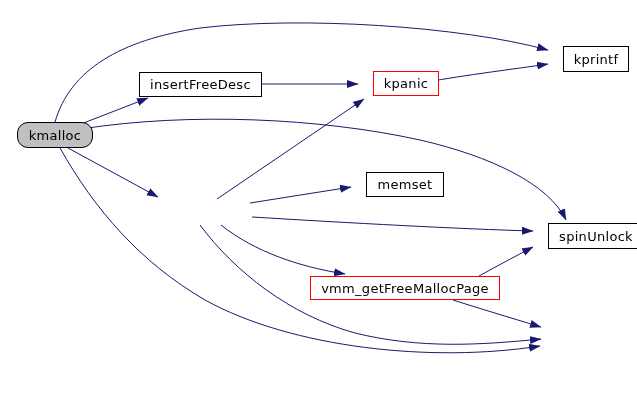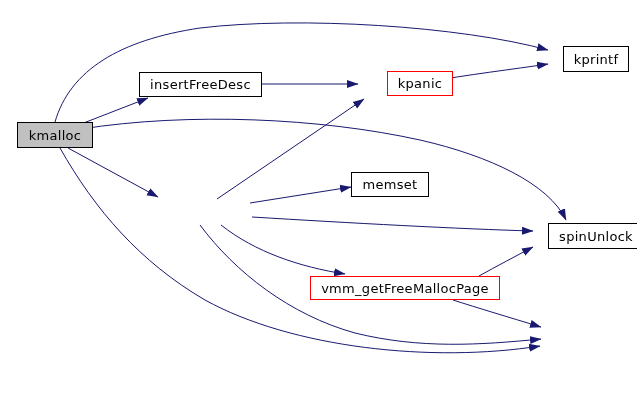--- a/index.html
+++ b/index.html
@@ -36,20 +36,21 @@
     justify-content: center;
     font-size: 13px;
     letter-spacing: 0.3px;
     color: #000000;
     white-space: nowrap;
     cursor: pointer;
     margin-left: 12px;
   }
   .node.current {
     cursor: default;
+    border-radius: 11px;
   }
 </style>
 </head>
 <body>
 
 <div id="canvas">
 
   <svg id="edge-svg" xmlns="http://www.w3.org/2000/svg" width="637" height="407" viewBox="0 0 637 407">
     <defs>
       <marker id="arrow" viewBox="0 0 12 9" refX="11" refY="4.5" markerWidth="12" markerHeight="9" orient="auto" markerUnits="userSpaceOnUse">
@@ -67,19 +68,19 @@
       <path d="M 250 203 L 351 187" class="edge" stroke="#191970" marker-end="url(#arrow)"></path>
       <path d="M 252 217 C 350 223, 460 229, 533 231" class="edge" stroke="#191970" marker-end="url(#arrow)"></path>
       <path d="M 221 225 C 255 252, 300 267, 345 274" class="edge" stroke="#191970" marker-end="url(#arrow)"></path>
       <path d="M 200 225 C 235 272, 290 315, 355 333 C 420 349, 480 345, 541 339" class="edge" stroke="#191970" marker-end="url(#arrow)"></path>
       <path d="M 479 276 C 497 266, 516 256, 533 247" class="edge" stroke="#191970" marker-end="url(#arrow)"></path>
       <path d="M 453 300 C 478 308, 508 317, 541 327" class="edge" stroke="#191970" marker-end="url(#arrow)"></path>
     </svg>
 
   <div class="node current" style="left: 5px; top: 122px; width: 76px; height: 26px; background: rgb(192, 192, 192); border-color: rgb(0, 0, 0);">kmalloc</div>
   <div class="node" style="left: 127px; top: 72px; width: 123px; height: 25px; background: rgb(255, 255, 255); border-color: rgb(0, 0, 0);">insertFreeDesc</div>
-  <div class="node" style="left: 375px; top: 71px; width: 66px; height: 25px; background: rgb(255, 255, 255); border-color: rgb(255, 0, 0);">kpanic</div>
+  <div class="node" style="left: 361px; top: 71px; width: 66px; height: 25px; background: rgb(255, 255, 255); border-color: rgb(255, 0, 0);">kpanic</div>
   <div class="node" style="left: 551px; top: 46px; width: 66px; height: 26px; background: rgb(255, 255, 255); border-color: rgb(0, 0, 0);">kprintf</div>
-  <div class="node" style="left: 339px; top: 172px; width: 78px; height: 25px; background: rgb(255, 255, 255); border-color: rgb(0, 0, 0);">memset</div>
+  <div class="node" style="left: 354px; top: 172px; width: 78px; height: 25px; background: rgb(255, 255, 255); border-color: rgb(0, 0, 0);">memset</div>
   <div class="node" style="left: 298px; top: 276px; width: 190px; height: 24px; background: rgb(255, 255, 255); border-color: rgb(255, 0, 0);">vmm_getFreeMallocPage</div>
   <div class="node" style="left: 536px; top: 223px; width: 96px; height: 26px; background: rgb(255, 255, 255); border-color: rgb(0, 0, 0);">spinUnlock</div>
 
 </div>
 
 </body></html>

